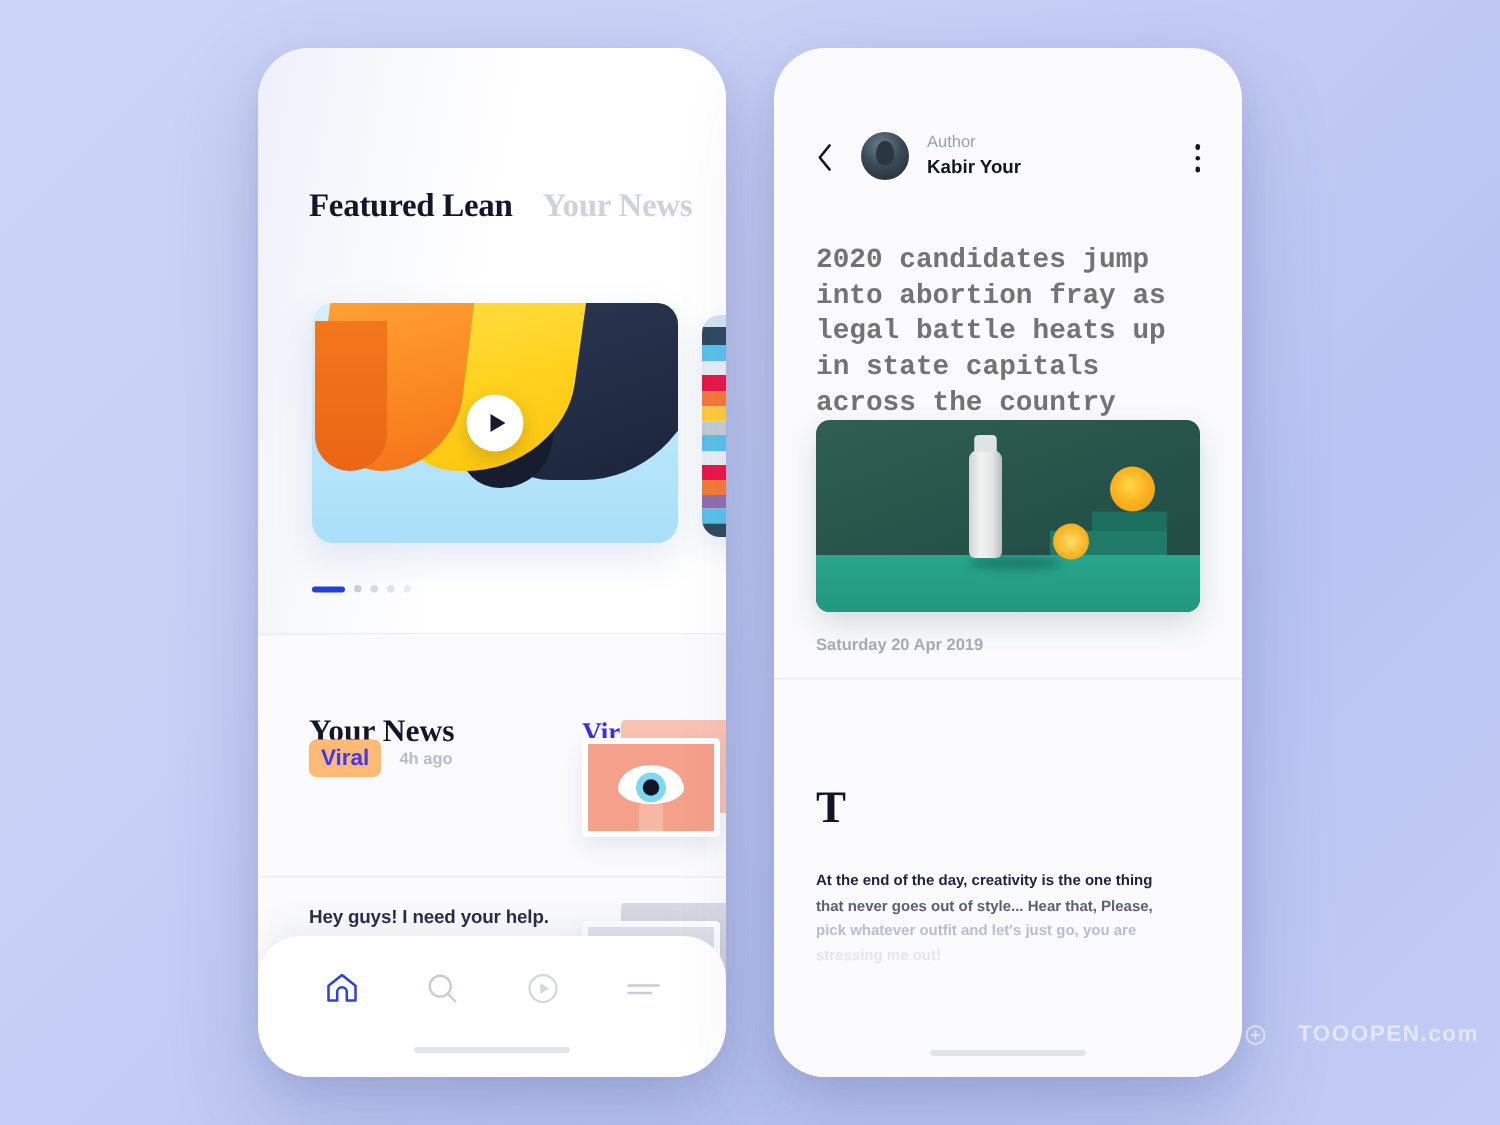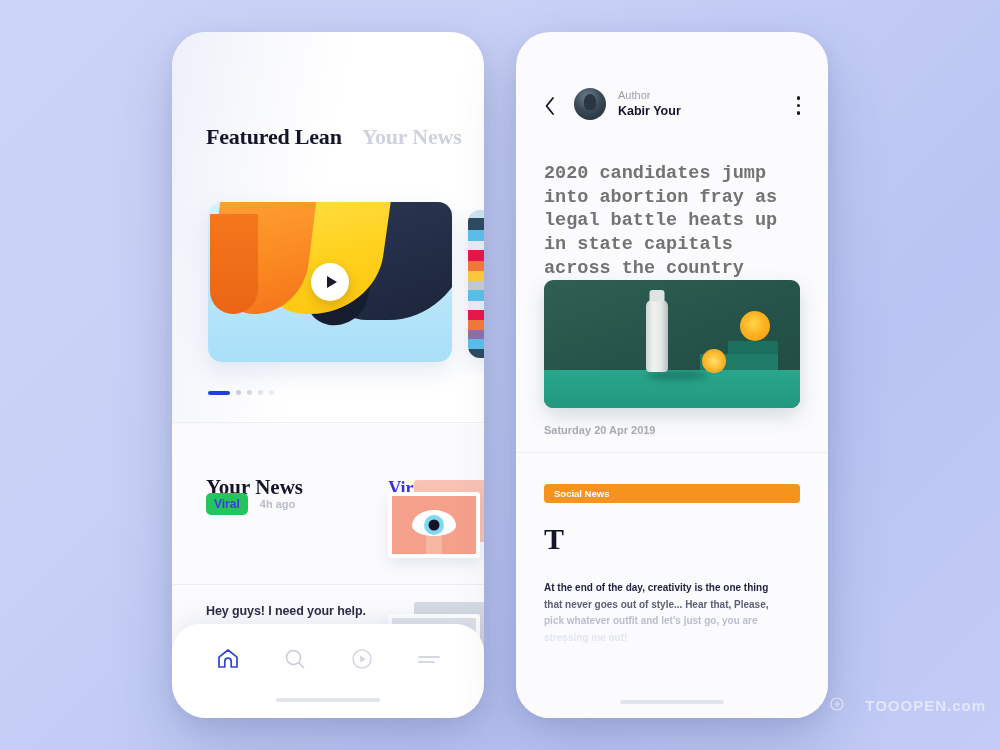--- a/index.html
+++ b/index.html
@@ -109,21 +109,21 @@
   .divider-h { position: absolute; left: 0; width: 100%; height: 1px; background: #eceef4; }
 
   .yn-row { position: absolute; left: 34px; top: 400px; width: 248px;
             display: flex; align-items: baseline; justify-content: space-between; margin-top: 43px; }
   .yn-title { font-family: "Liberation Serif", serif; font-size: 21px; font-weight: bold; color: #14142b; }
   .yn-watch { font-family: "Liberation Serif", serif; font-size: 18px; font-weight: bold; color: #3c2fe0; cursor: pointer; }
 
   .news-item { position: absolute; left: 34px; width: 282px; }
   .news-text { width: 160px; font-size: 12.5px; line-height: 1.5; color: #2b2b45; font-weight: 600; letter-spacing: -0.1px; }
   .meta-row { display: flex; align-items: center; gap: 12px; margin-top: 13px; }
-  .badge { background: #22c55e; color: #4338e8; font-size: 12px; font-weight: 700;
+  .badge { background: #fdba74; color: #4338e8; font-size: 15px; font-weight: 700;
            padding: 4px 8px; border-radius: 5px; }
   .ago { font-size: 11px; color: #b9bcc9; font-weight: 600; }
 
   .thumb-wrap { position: absolute; right: -6px; top: 0; width: 106px; height: 84px; }
   .thumb-back { position: absolute; right: 0; top: 0; width: 80px; height: 62px; border-radius: 3px; }
   .thumb-front { position: absolute; left: 0; top: 12px; width: 92px; height: 66px;
                  border-radius: 3px; border: 4px solid #ffffff; overflow: hidden;
                  box-shadow: 0 6px 14px rgba(90,110,160,0.14); }
   .eye-white { position: absolute; left: 50%; top: 46%; transform: translate(-50%,-50%);
                width: 44px; height: 26px; background: #fff; border-radius: 50% 50% 50% 50%/60% 60% 40% 40%; }
@@ -205,23 +205,23 @@
   .p2l { display: block; font-weight: bold; }
   .p2l.l1 { color: #1e2140; font-weight: 700; }
   .p2l.l2 { color: #5a6076; }
   .p2l.l3 { color: #b8bdd0; }
   .p2l.l4 { color: #e3e6f0; }
   .r-home-ind { position: absolute; left: 50%; bottom: 14px; transform: translateX(-50%);
                 width: 104px; height: 4px; border-radius: 2px; background: #e2e4ec; }
   .r-fade { position: absolute; left: 0; bottom: 0; width: 100%; height: 70px;
             background: linear-gradient(180deg, rgba(251,251,253,0) 0%, rgba(251,251,253,0.95) 60%, #fbfbfd 100%); }
 
-  .watermark { position: absolute; right: 14px; bottom: 36px; font-size: 15px;
+  .watermark { position: absolute; right: 14px; bottom: 52px; font-size: 15px;
                color: rgba(255,255,255,0.55); letter-spacing: 1px; font-weight: 600;
-               display: flex; align-items: flex-start; gap: 21px; }
+               display: flex; align-items: center; gap: 21px; }
 </style>
 </head>
 <body>
 
 <div class="phone" id="phone-left">
 
   <div class="left-top-fade"></div>
 
   <div class="tabs">
     <div class="tab active">Featured Lean</div>
@@ -362,23 +362,20 @@
     <div class="orange-slice"></div>
     <div class="bottle-shadow"></div>
     <div class="bottle">
       <div class="bottle-cap"></div>
     </div>
   </div>
 
   <div class="date">Saturday 20 Apr 2019</div>
   <div class="r-div"></div>
 
-  <div class="social-bar">
-    <span>Social News</span>
-  </div>
 
   <div class="para1">
     <span class="dropcap">T</span>
   </div>
 
   <div class="para2">
     <span class="p2l l1">At the end of the day, creativity is the one thing</span>
     <span class="p2l l2">that never goes out of style... Hear that, Please,</span>
     <span class="p2l l3">pick whatever outfit and let's just go, you are</span>
     <span class="p2l l4">stressing me out!</span>

